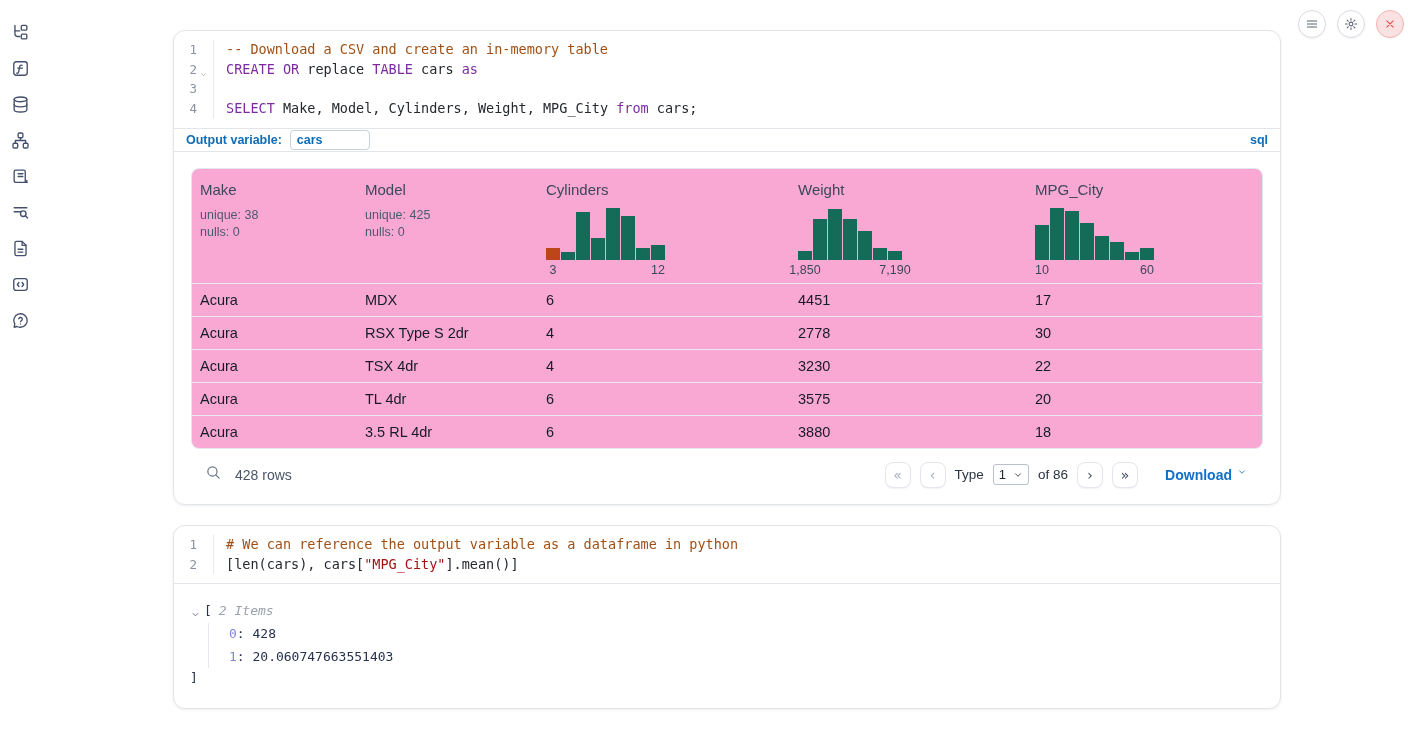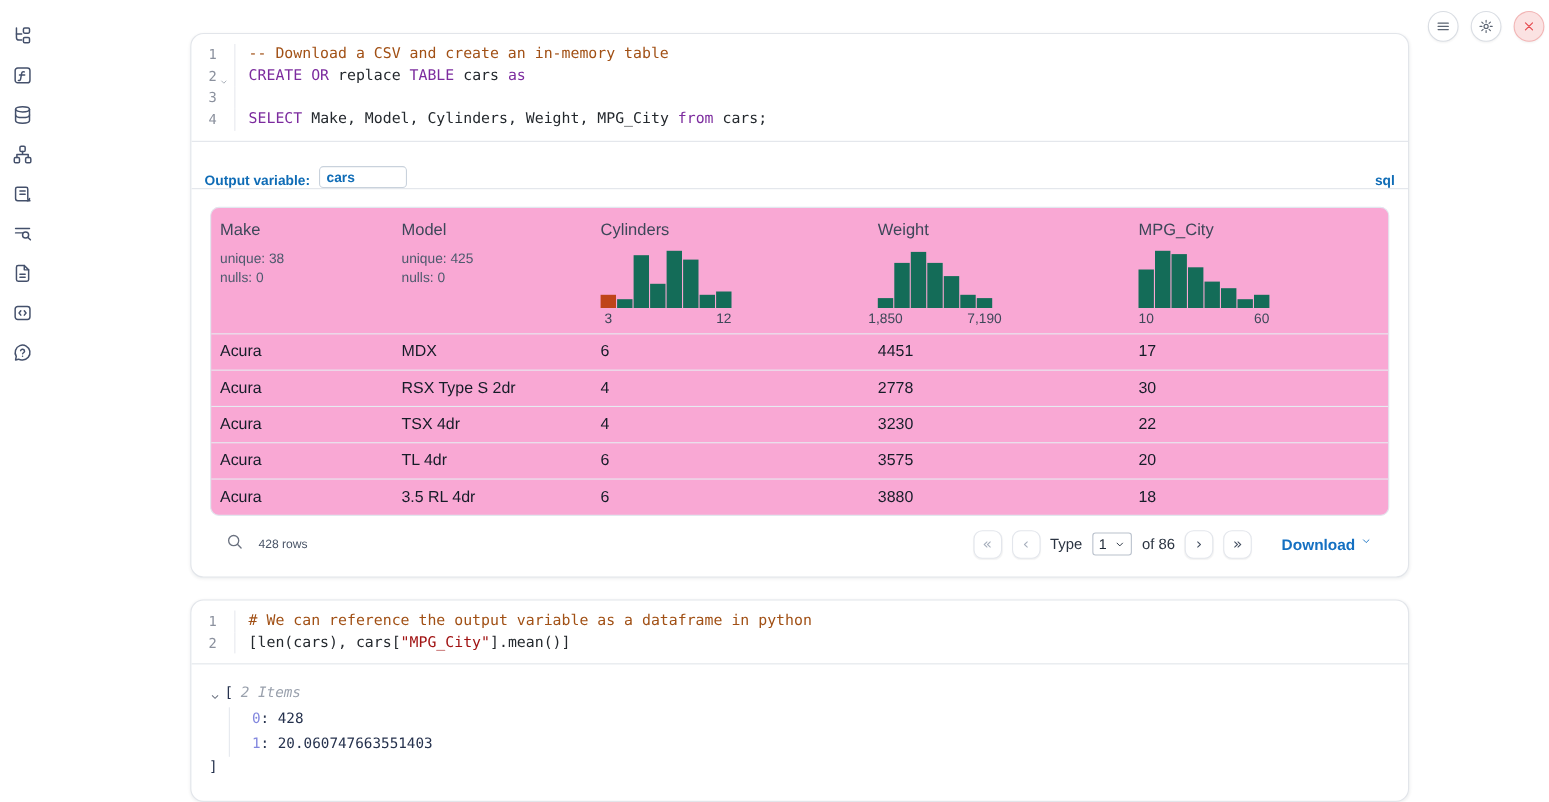--- a/index.html
+++ b/index.html
@@ -34,21 +34,21 @@
             gap:2px; padding-right:5px; color:#8b919e; font-size:12.5px;
             border-right:1px solid #e7e9ee; }
   .gutter .fold { width:9px; height:9px; color:#9aa1ad; }
   .gutter .fold svg { width:9px; height:9px; stroke:currentColor; fill:none; stroke-width:2; }
   .gutter .fold-spacer { width:9px; height:9px; }
   .code { padding-left:12px; white-space:pre; color:#24292e; }
   .tok-kw { color:#7c2b9e; }
   .tok-comment { color:#a15015; }
   .tok-str { color:#a11414; }
   
-  .outvar-row { display:flex; align-items:flex-end; height:44px; padding:0 12px;
+  .outvar-row { display:flex; align-items:center; height:24px; padding:0 12px;
                 border-top:1px solid #e2e5ea; border-bottom:1px solid #e2e5ea; gap:8px; }
   .outvar-label { color:#0f6cb6; font-weight:700; font-size:12.5px; }
   .outvar-input { width:80px; height:20px; border:1px solid #c9d2dc; border-radius:4px;
                   color:#0f6cb6; font-weight:700; font-size:12.5px; padding:0 6px;
                   font-family:"Liberation Sans",sans-serif; }
   .lang-badge { margin-left:auto; color:#0f6cb6; font-weight:700; font-size:12.5px; }
   
   .output-area { padding:16px 17px 0 17px; }
   .data-table { border:1px solid #e2e7ee; border-radius:8px; overflow:hidden; background:#f9a8d4; }
   .tbl-grid { display:grid; grid-template-columns:165px 181px 252px 237px 1fr; }
@@ -59,21 +59,21 @@
   .hist { display:flex; align-items:flex-end; gap:1px; height:53px; }
   .hist-bar { width:14px; }
   .hist-axis { display:flex; justify-content:space-between; width:100%; margin-top:3px; }
   .hist-axis span { display:flex; width:14px; justify-content:center; white-space:nowrap;
                     font-size:12.5px; color:#3d4759; }
   .tbl-row { height:33px; border-top:1px solid #e7ebf1; align-items:center; }
   .tbl-row .td { padding:0 8px; font-size:14.5px; color:#151c28; }
   
   .table-footer { display:flex; align-items:center; padding:13px 16px 16px 14px; }
   .search-icon svg { width:17px; height:17px; stroke:#6b7280; fill:none; stroke-width:1.7; stroke-linecap:round; }
-  .row-count { margin-left:13px; font-size:11px; color:#4a5568; }
+  .row-count { margin-left:13px; font-size:14px; color:#4a5568; }
   .pager { margin-left:auto; display:flex; align-items:center; gap:9px; }
   .pg-btn { width:26px; height:26px; border-radius:8px; border:1px solid #e3e6ec; background:#fff;
             box-shadow:0 1px 1px rgba(0,0,0,.05); display:grid; place-items:center;
             font-size:14px; line-height:1; cursor:pointer; color:#414c5e; font-family:"DejaVu Sans",sans-serif; }
   .pg-btn.disabled { color:#a6aebc; }
   .page-label, .of-label { font-size:13.5px; color:#2b3442; }
   .page-select { display:flex; align-items:center; gap:7px; height:21px; border:1px solid #b9c1cc;
                  border-radius:3px; padding:0 5px; font-size:13px; color:#1f2937; cursor:pointer; background:#fff; }
   .page-select svg, .download svg { width:10px; height:10px; stroke:currentColor; fill:none; stroke-width:2;
                                     stroke-linecap:round; stroke-linejoin:round; }

